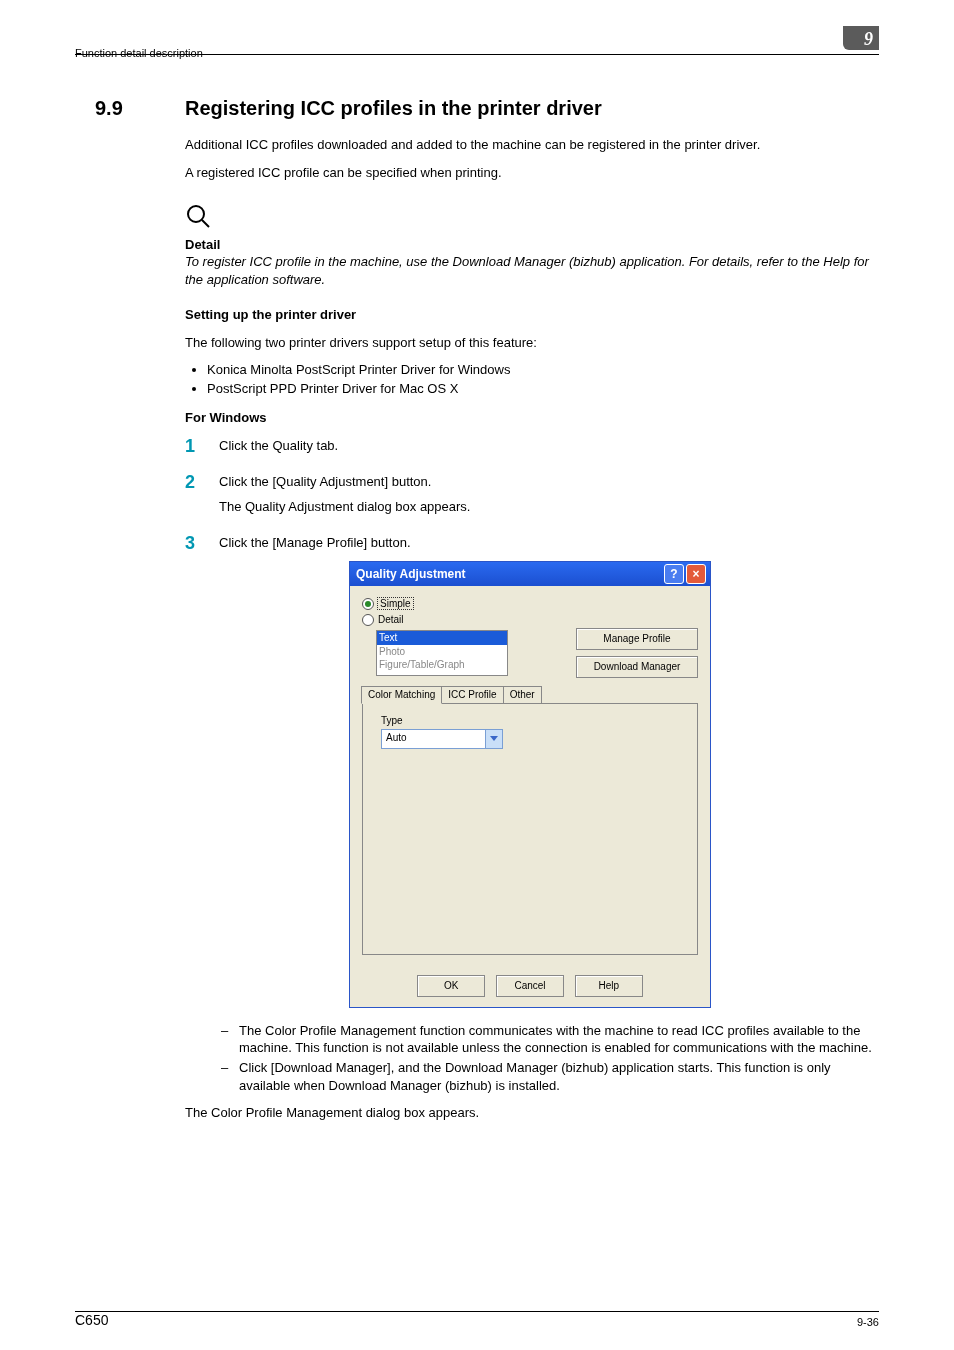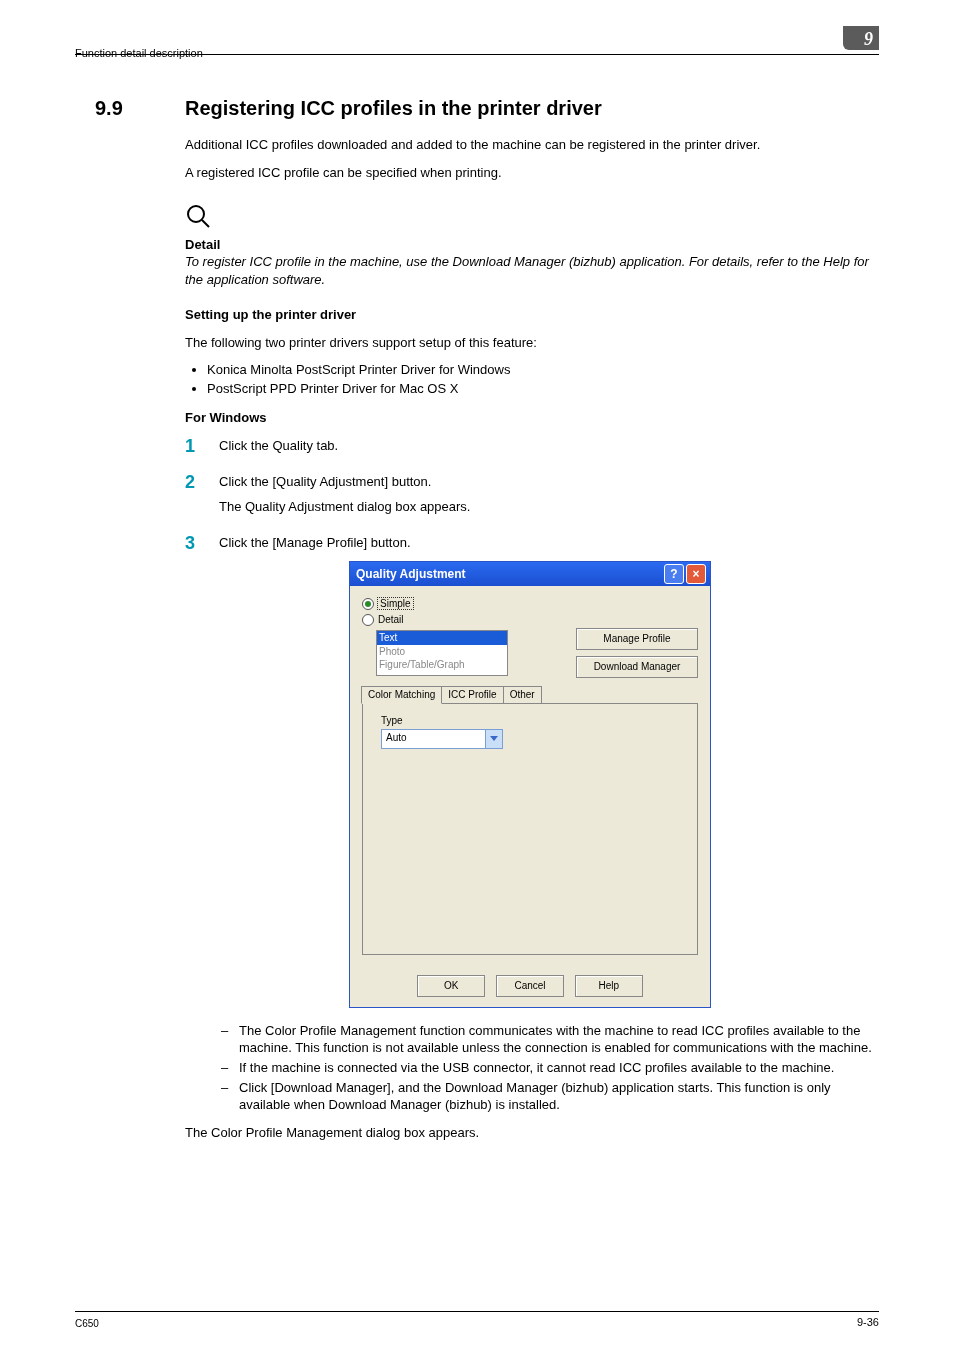--- a/index.html
+++ b/index.html
@@ -73,21 +73,21 @@
   .dropdown .arrow:before { content:""; position:absolute; left:4px; top:6px; border-left:4px solid transparent; border-right:4px solid transparent; border-top:5px solid #3a67c8; }
   .rbuttons { position:absolute; right:12px; top:42px; }
   .btn { display:block; width:120px; height:20px; border:1px solid #888; background:#ece9d8; margin-bottom:6px; text-align:center; line-height:20px; font-size:10px; box-shadow:1px 1px 0 #fff inset; }
   .btn.wide { width:120px; }
   .defaults-wrap { text-align:right; margin-top:10px; }
   .defaults-wrap .btn { display:inline-block; width:70px; }
   .dlg-footer { background:#ece9d8; padding:8px 12px 10px; text-align:center; }
   .dlg-footer .btn { display:inline-block; width:66px; margin:0 4px; }
 
   .footer-line { position:absolute; bottom:38px; left:75px; right:75px; border-top:1px solid #000; }
-  .ft-left { position:absolute; bottom:20px; left:75px; font-size:10px; }
+  .ft-left { position:absolute; bottom:20px; left:75px; font-size:14px; }
   .ft-right { position:absolute; bottom:20px; right:75px; font-size:11px; }
 </style>
 </head>
 <body>
 
 <div class="page">
 
   <div class="hdr">
     <span class="hdr-left">Function detail description</span>
     <div class="hdr-badge">
@@ -177,21 +177,20 @@
               <div class="dlg-footer">
                 <span class="btn">OK</span>
                 <span class="btn">Cancel</span>
                 <span class="btn">Help</span>
               </div>
             </div>
           </div>
 
           <ul class="dashes">
             <li>The Color Profile Management function communicates with the machine to read ICC profiles available to the machine. This function is not available unless the connection is enabled for communications with the machine.</li>
-            <li>If the machine is connected via the USB connector, it cannot read ICC profiles available to the machine.</li>
             <li>Click [Download Manager], and the Download Manager (bizhub) application starts. This function is only available when Download Manager (bizhub) is installed.</li>
           </ul>
           <p style="margin-left:-34px;">The Color Profile Management dialog box appears.</p>
         </li>
       </ol>
 
     </div>
   </div>
 
   <div class="footer-line"></div>

